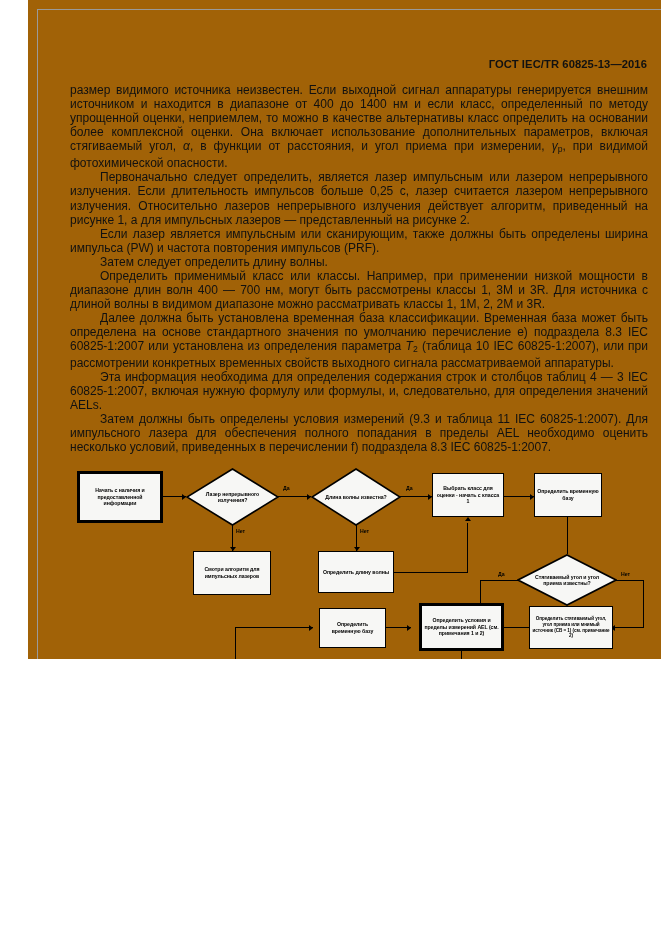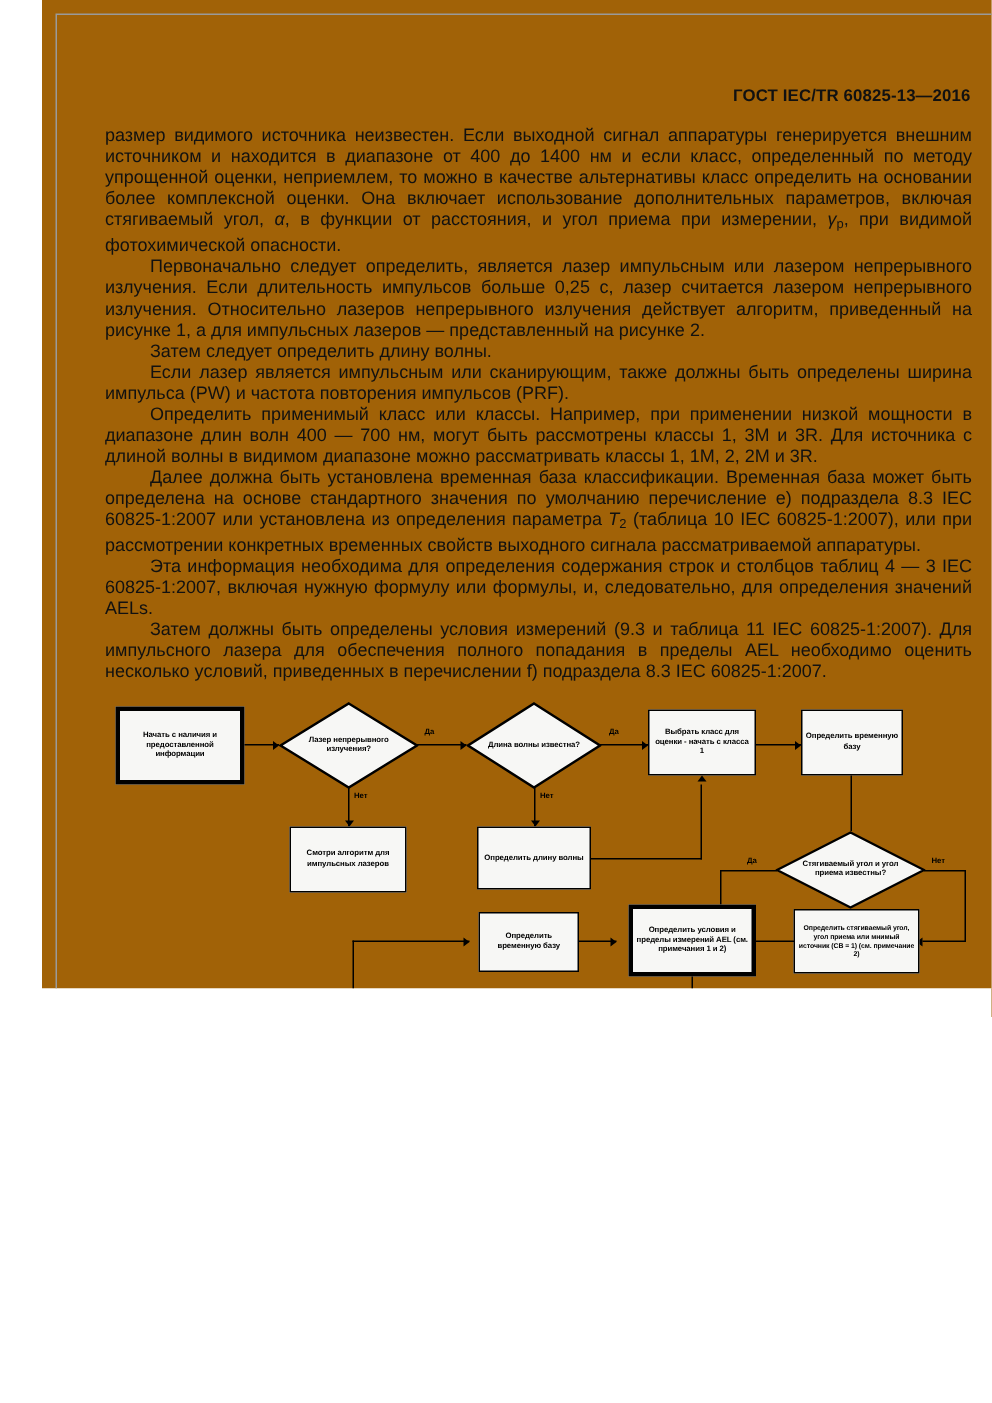--- a/index.html
+++ b/index.html
@@ -171,22 +171,22 @@
 <body>
 
 <div class="page">
   <div class="page-border"></div>
 
   <div class="header">ГОСТ IEC/TR 60825-13—2016</div>
 
   <div class="body-text">
     <p class="noindent">размер видимого источника неизвестен. Если выходной сигнал аппаратуры генерируется внешним источником и находится в диапазоне от 400 до 1400 нм и если класс, определенный по методу упрощенной оценки, неприемлем, то можно в качестве альтернативы класс определить на основании более комплексной оценки. Она включает использование дополнительных параметров, включая стягиваемый угол, <i>α</i>, в функции от расстояния, и угол приема при измерении, <i>γ</i><sub>р</sub>, при видимой фотохимической опасности.</p>
     <p>Первоначально следует определить, является лазер импульсным или лазером непрерывного излучения. Если длительность импульсов больше 0,25 с, лазер считается лазером непрерывного излучения. Относительно лазеров непрерывного излучения действует алгоритм, приведенный на рисунке 1, а для импульсных лазеров — представленный на рисунке 2.</p>
+    <p>Если лазер является импульсным или сканирующим, также должны быть определены ширина импульса (PW) и частота повторения импульсов (PRF).</p>
     <p>Затем следует определить длину волны.</p>
-    <p>Если лазер является импульсным или сканирующим, также должны быть определены ширина импульса (PW) и частота повторения импульсов (PRF).</p>
     <p>Определить применимый класс или классы. Например, при применении низкой мощности в диапазоне длин волн 400 — 700 нм, могут быть рассмотрены классы 1, 3M и 3R. Для источника с длиной волны в видимом диапазоне можно рассматривать классы 1, 1M, 2, 2M и 3R.</p>
     <p>Далее должна быть установлена временная база классификации. Временная база может быть определена на основе стандартного значения по умолчанию перечисление e) подраздела 8.3 IEC 60825-1:2007 или установлена из определения параметра <i>T</i><sub>2</sub> (таблица 10 IEC 60825-1:2007), или при рассмотрении конкретных временных свойств выходного сигнала рассматриваемой аппаратуры.</p>
     <p>Эта информация необходима для определения содержания строк и столбцов таблиц 4 — 3 IEC 60825-1:2007, включая нужную формулу или формулы, и, следовательно, для определения значений AELs.</p>
     <p>Затем должны быть определены условия измерений (9.3 и таблица 11 IEC 60825-1:2007). Для импульсного лазера для обеспечения полного попадания в пределы AEL необходимо оценить несколько условий, приведенных в перечислении f) подраздела 8.3 IEC 60825-1:2007.</p>
   </div>
 
   <div class="figure">
 
     <div class="node rect thick" style="left:7px; top:8px; width:86px; height:52px;">
       <span>Начать с наличия и предоставленной информации</span>

